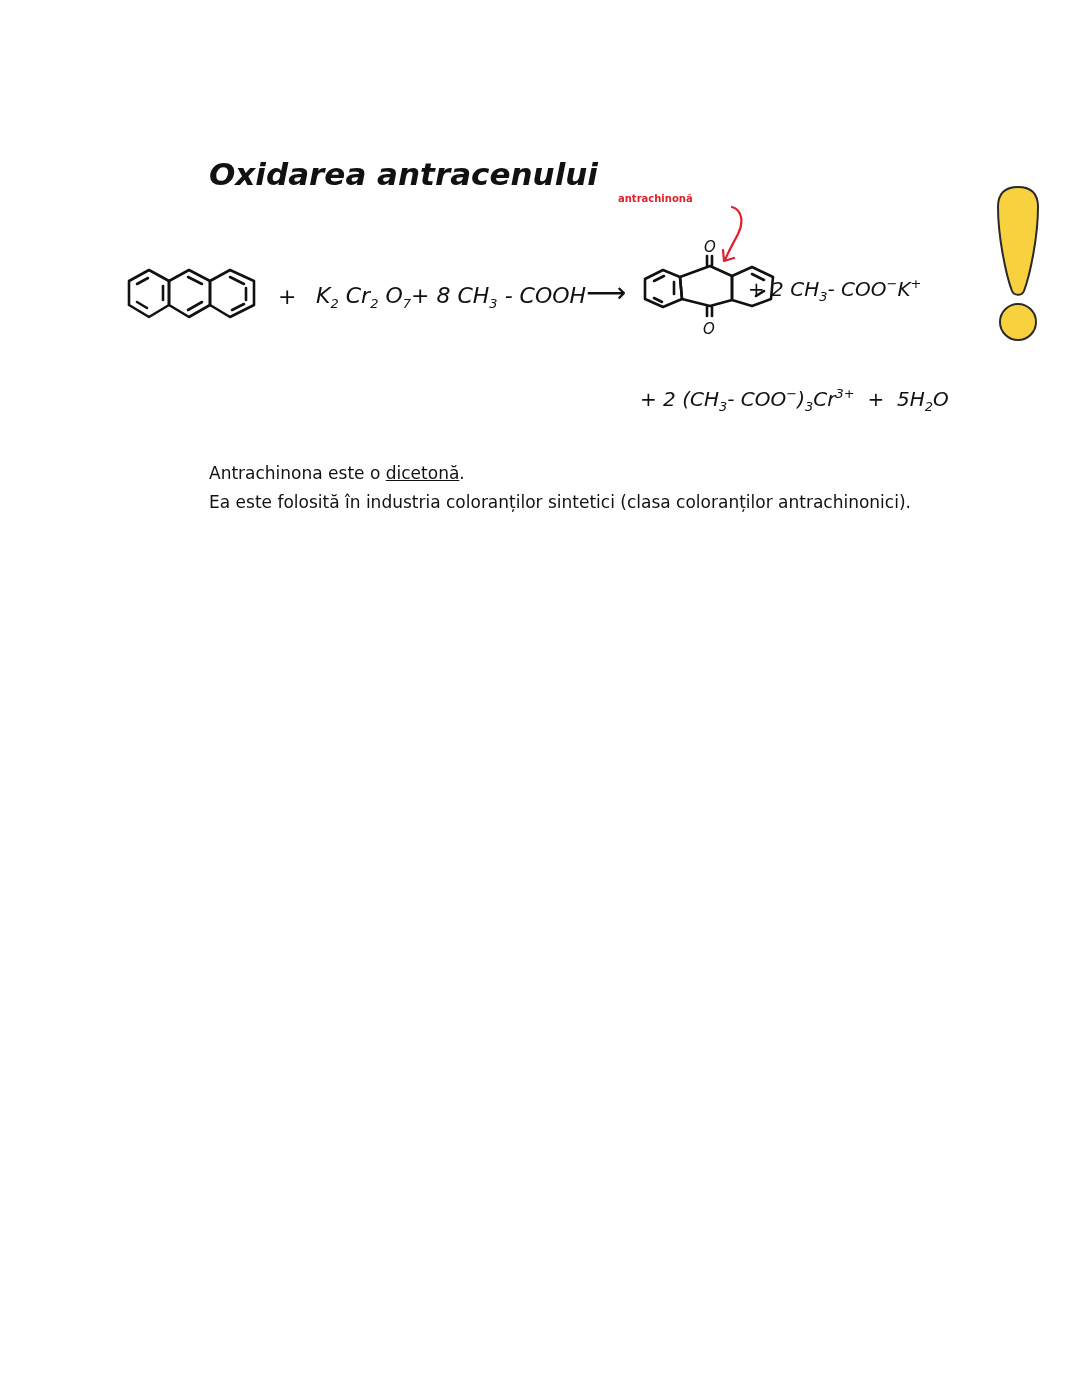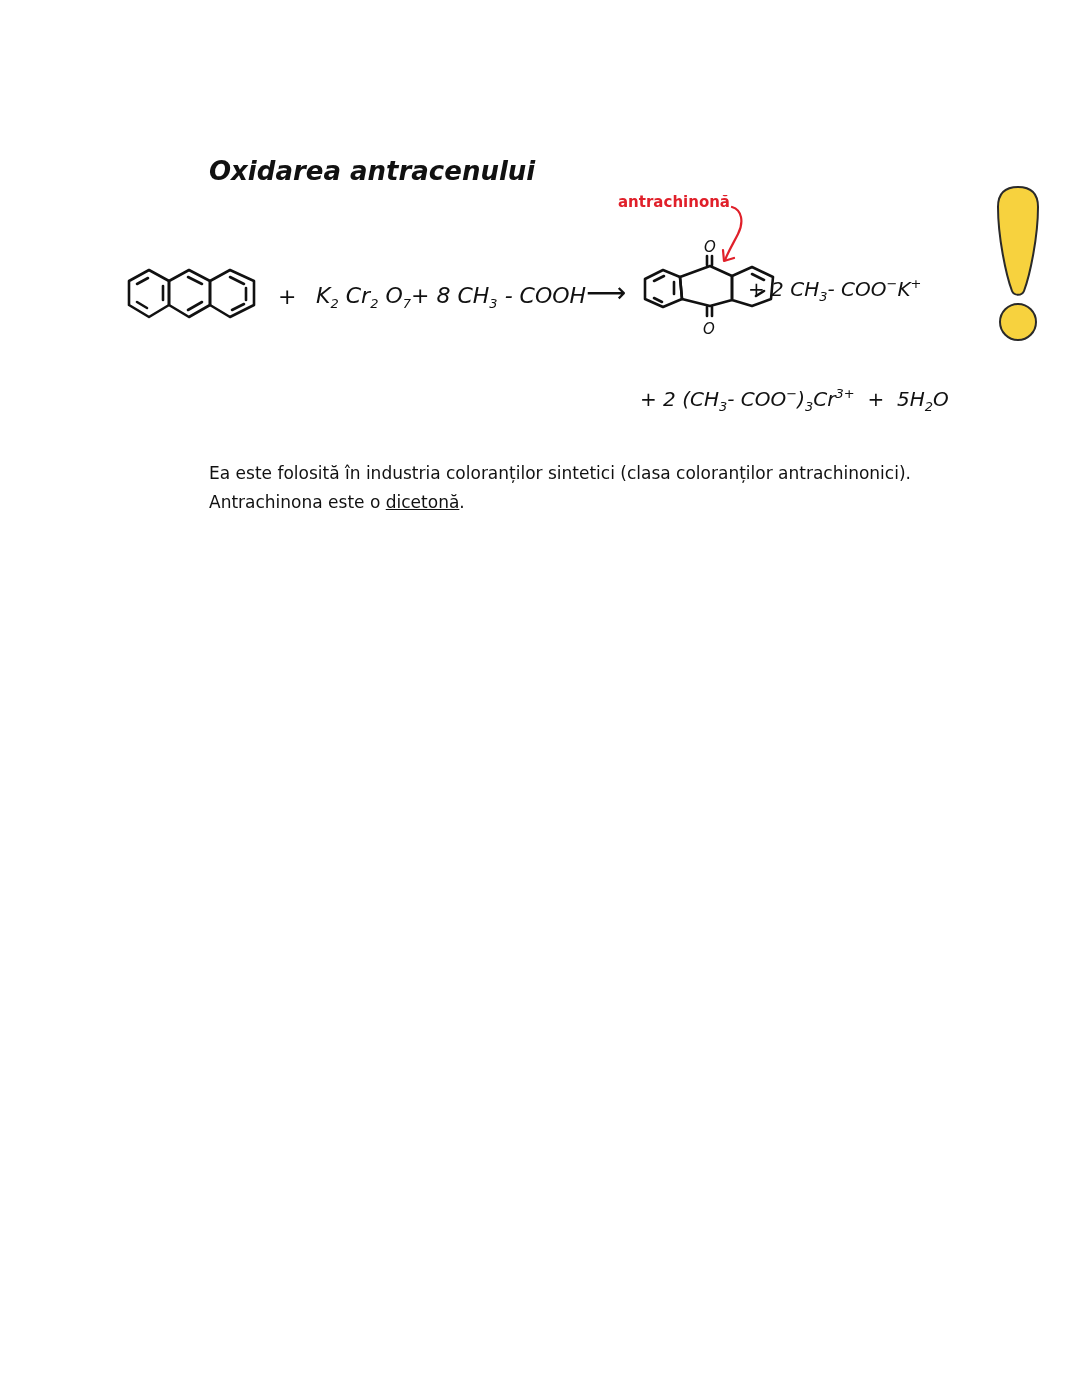--- a/index.html
+++ b/index.html
@@ -1,29 +1,29 @@
 <!DOCTYPE html>
 <html><head>
 <meta charset="utf-8">
 <style>
   html, body { margin: 0; padding: 0; background: #ffffff; }
   body { width: 1080px; height: 1397px; position: relative; overflow: hidden; font-family: "Liberation Sans", sans-serif; }
   .page-title {
     position: absolute; left: 209px; top: 156px;
     font-family: "DejaVu Sans", sans-serif; font-weight: bold; font-style: italic;
-    font-size: 26px; color: #111; letter-spacing: 0px;
+    font-size: 31px; color: #111; letter-spacing: 0px;
   }
   .hand {
     position: absolute; font-family: "DejaVu Sans", sans-serif; font-style: italic;
     color: #111; font-size: 22px; white-space: nowrap; font-weight: normal;
   }
   .hand sub, .hand sup { font-size: 13px; }
   .product-label {
     position: absolute; left: 618px; top: 193px;
-    font-family: "DejaVu Sans", sans-serif; font-weight: bold; font-size: 15px; color: #e0202a;
+    font-family: "DejaVu Sans", sans-serif; font-weight: bold; font-size: 10px; color: #e0202a;
   }
   .body-text {
     position: absolute; left: 209px; top: 459px;
     font-family: "DejaVu Sans", sans-serif; font-size: 17px; color: #111; line-height: 29px;
   }
   .u { text-decoration: underline; }
   svg { position: absolute; overflow: visible; }
 </style>
 </head>
 <body>
@@ -95,15 +95,15 @@
   &nbsp;<span>+</span>&nbsp;
   <span>5</span><span>H</span><sub>2</sub><span>O</span>
 </div>
 
 <svg style="left:994px;top:185px;" width="48" height="160" viewBox="0 0 48 160">
   <path d="M24,2 C38,2 44,10 44,22 C44,52 36,90 30,106 C28,111 20,111 18,106 C12,90 4,52 4,22 C4,10 10,2 24,2 Z" fill="#f7d23e" stroke="#2a2a2a" stroke-width="2"></path>
   <circle cx="24" cy="137" r="18" fill="#f7d23e" stroke="#2a2a2a" stroke-width="2"></circle>
 </svg>
 
 <div class="body-text">
+  <div><span>Antrachinona este o </span><span class="u">dicetonă</span><span>.</span></div>
   <div>Ea este folosită în industria coloranților sintetici (clasa coloranților antrachinonici).</div>
-  <div><span>Antrachinona este o </span><span class="u">dicetonă</span><span>.</span></div>
 </div>
 
 </body></html>

